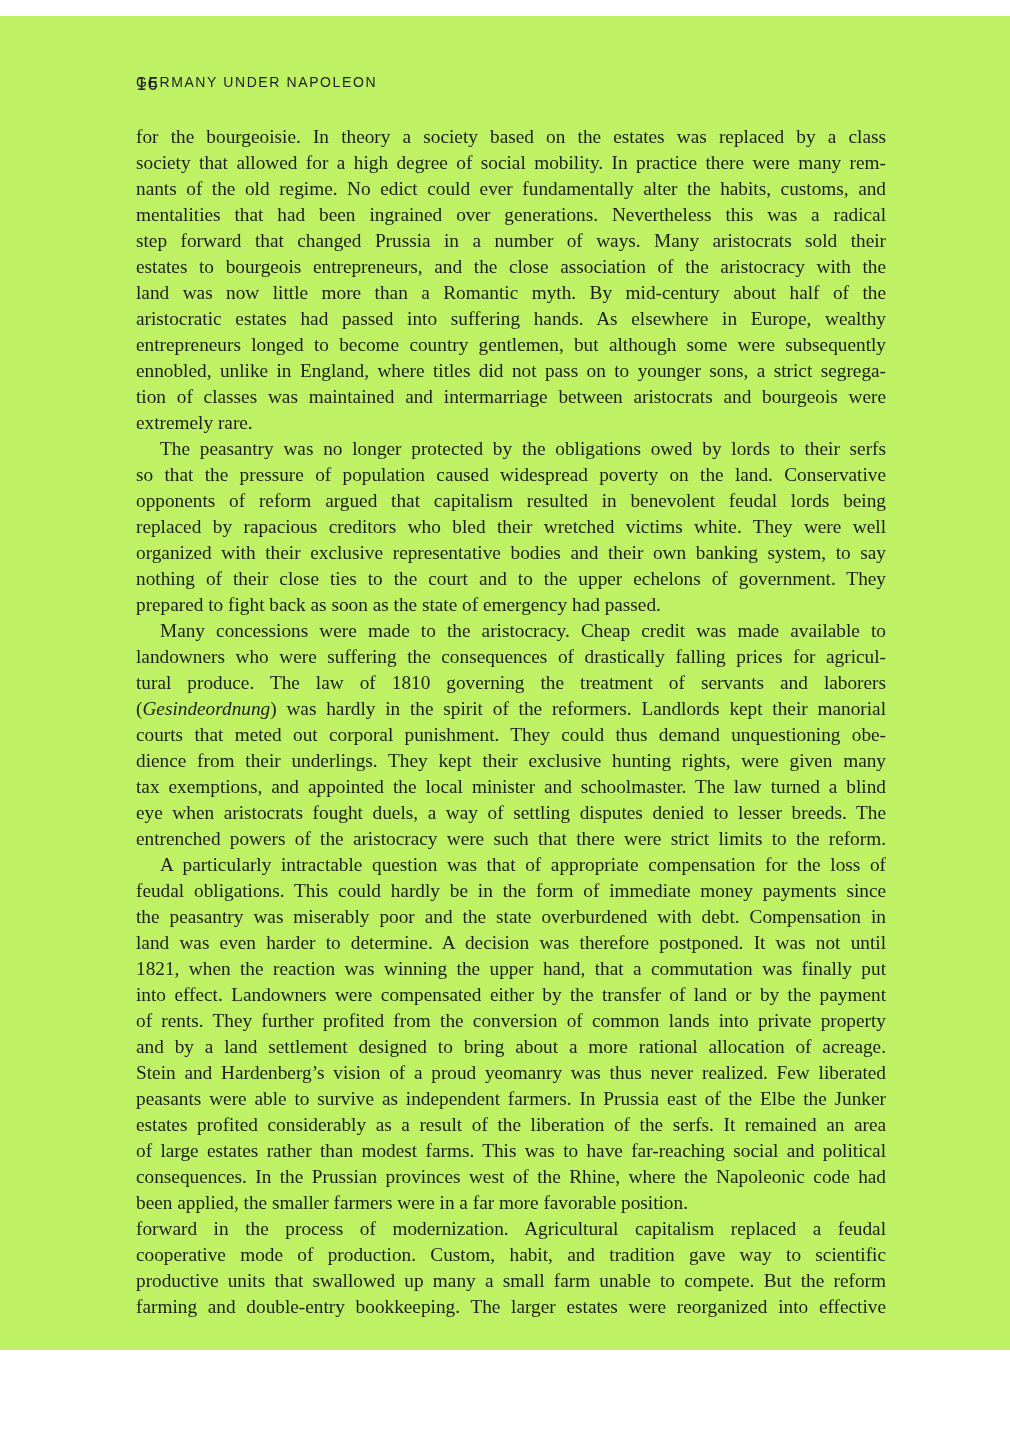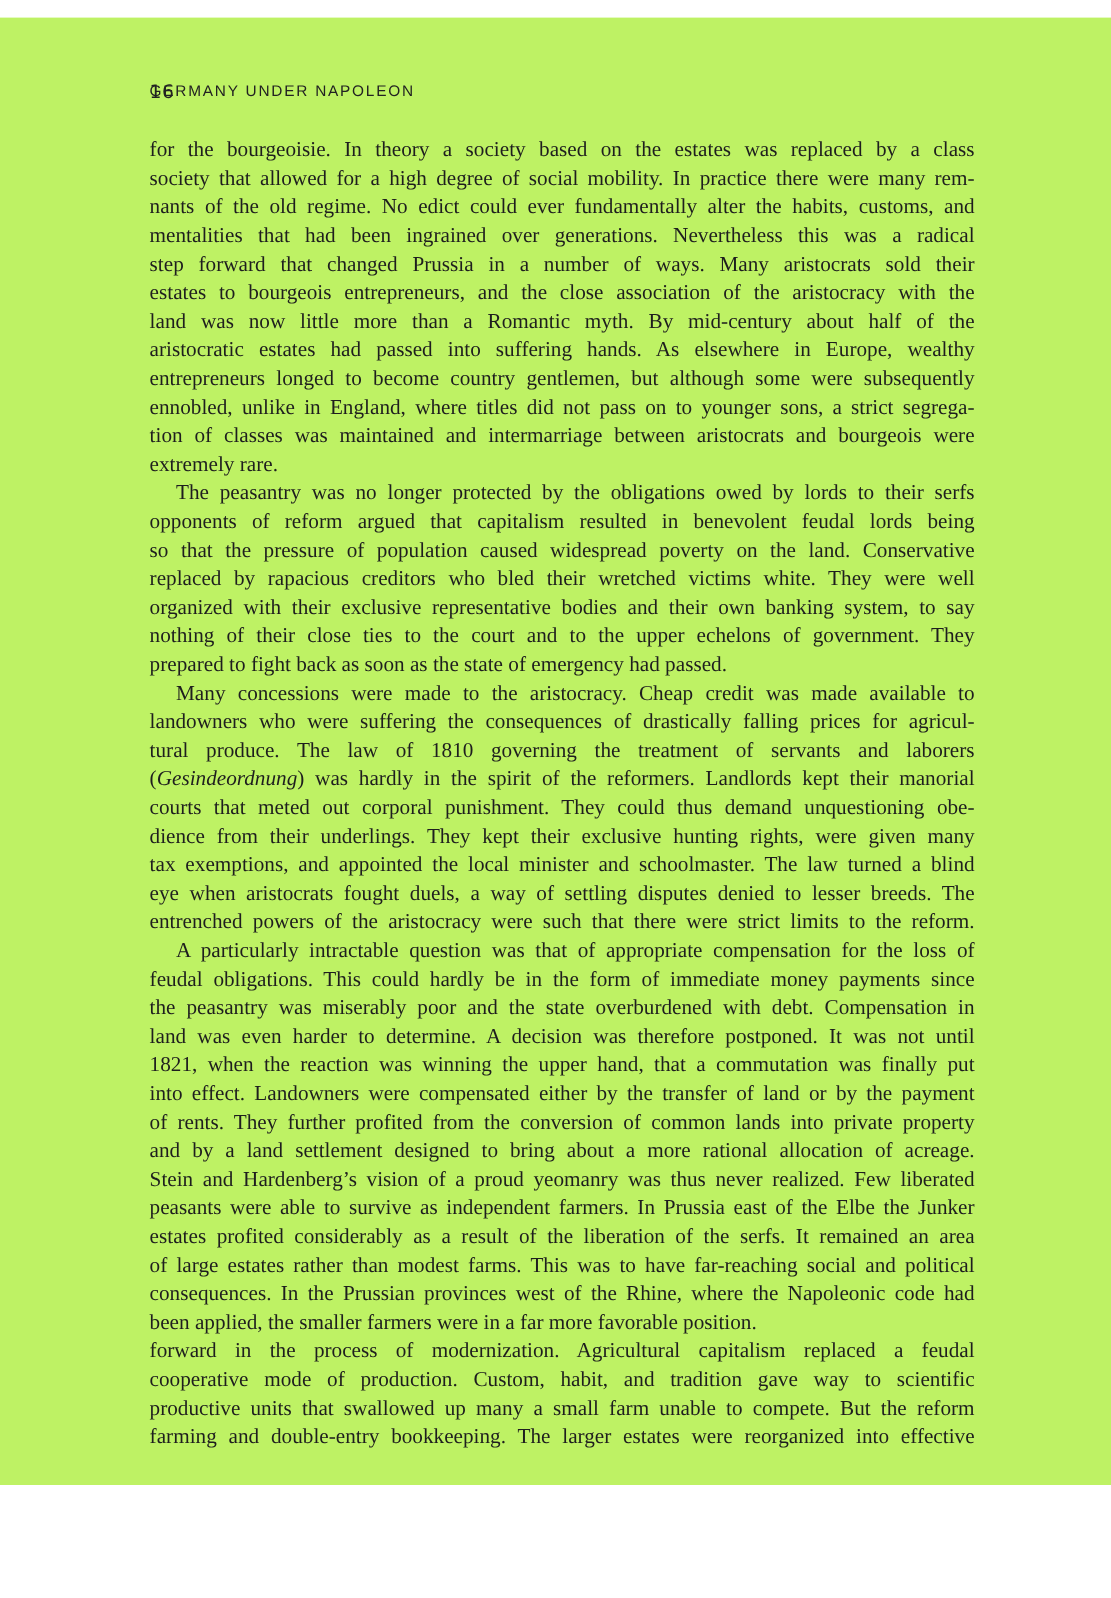--- a/index.html
+++ b/index.html
@@ -37,22 +37,22 @@
       <span class="line">land was now little more than a Romantic myth. By mid-century about half of the</span>
       <span class="line">aristocratic estates had passed into suffering hands. As elsewhere in Europe, wealthy</span>
       <span class="line">entrepreneurs longed to become country gentlemen, but although some were subsequently</span>
       <span class="line">ennobled, unlike in England, where titles did not pass on to younger sons, a strict segrega-</span>
       <span class="line">tion of classes was maintained and intermarriage between aristocrats and bourgeois were</span>
       <span class="line last">extremely rare.</span>
     </div>
 
     <div class="para">
       <span class="line indent">The peasantry was no longer protected by the obligations owed by lords to their serfs</span>
+      <span class="line">so that the pressure of population caused widespread poverty on the land. Conservative</span>
       <span class="line">opponents of reform argued that capitalism resulted in benevolent feudal lords being</span>
-      <span class="line">so that the pressure of population caused widespread poverty on the land. Conservative</span>
       <span class="line">replaced by rapacious creditors who bled their wretched victims white. They were well</span>
       <span class="line">organized with their exclusive representative bodies and their own banking system, to say</span>
       <span class="line">nothing of their close ties to the court and to the upper echelons of government. They</span>
       <span class="line last">prepared to fight back as soon as the state of emergency had passed.</span>
     </div>
 
     <div class="para">
       <span class="line indent">Many concessions were made to the aristocracy. Cheap credit was made available to</span>
       <span class="line">landowners who were suffering the consequences of drastically falling prices for agricul-</span>
       <span class="line">tural produce. The law of 1810 governing the treatment of servants and laborers</span>

